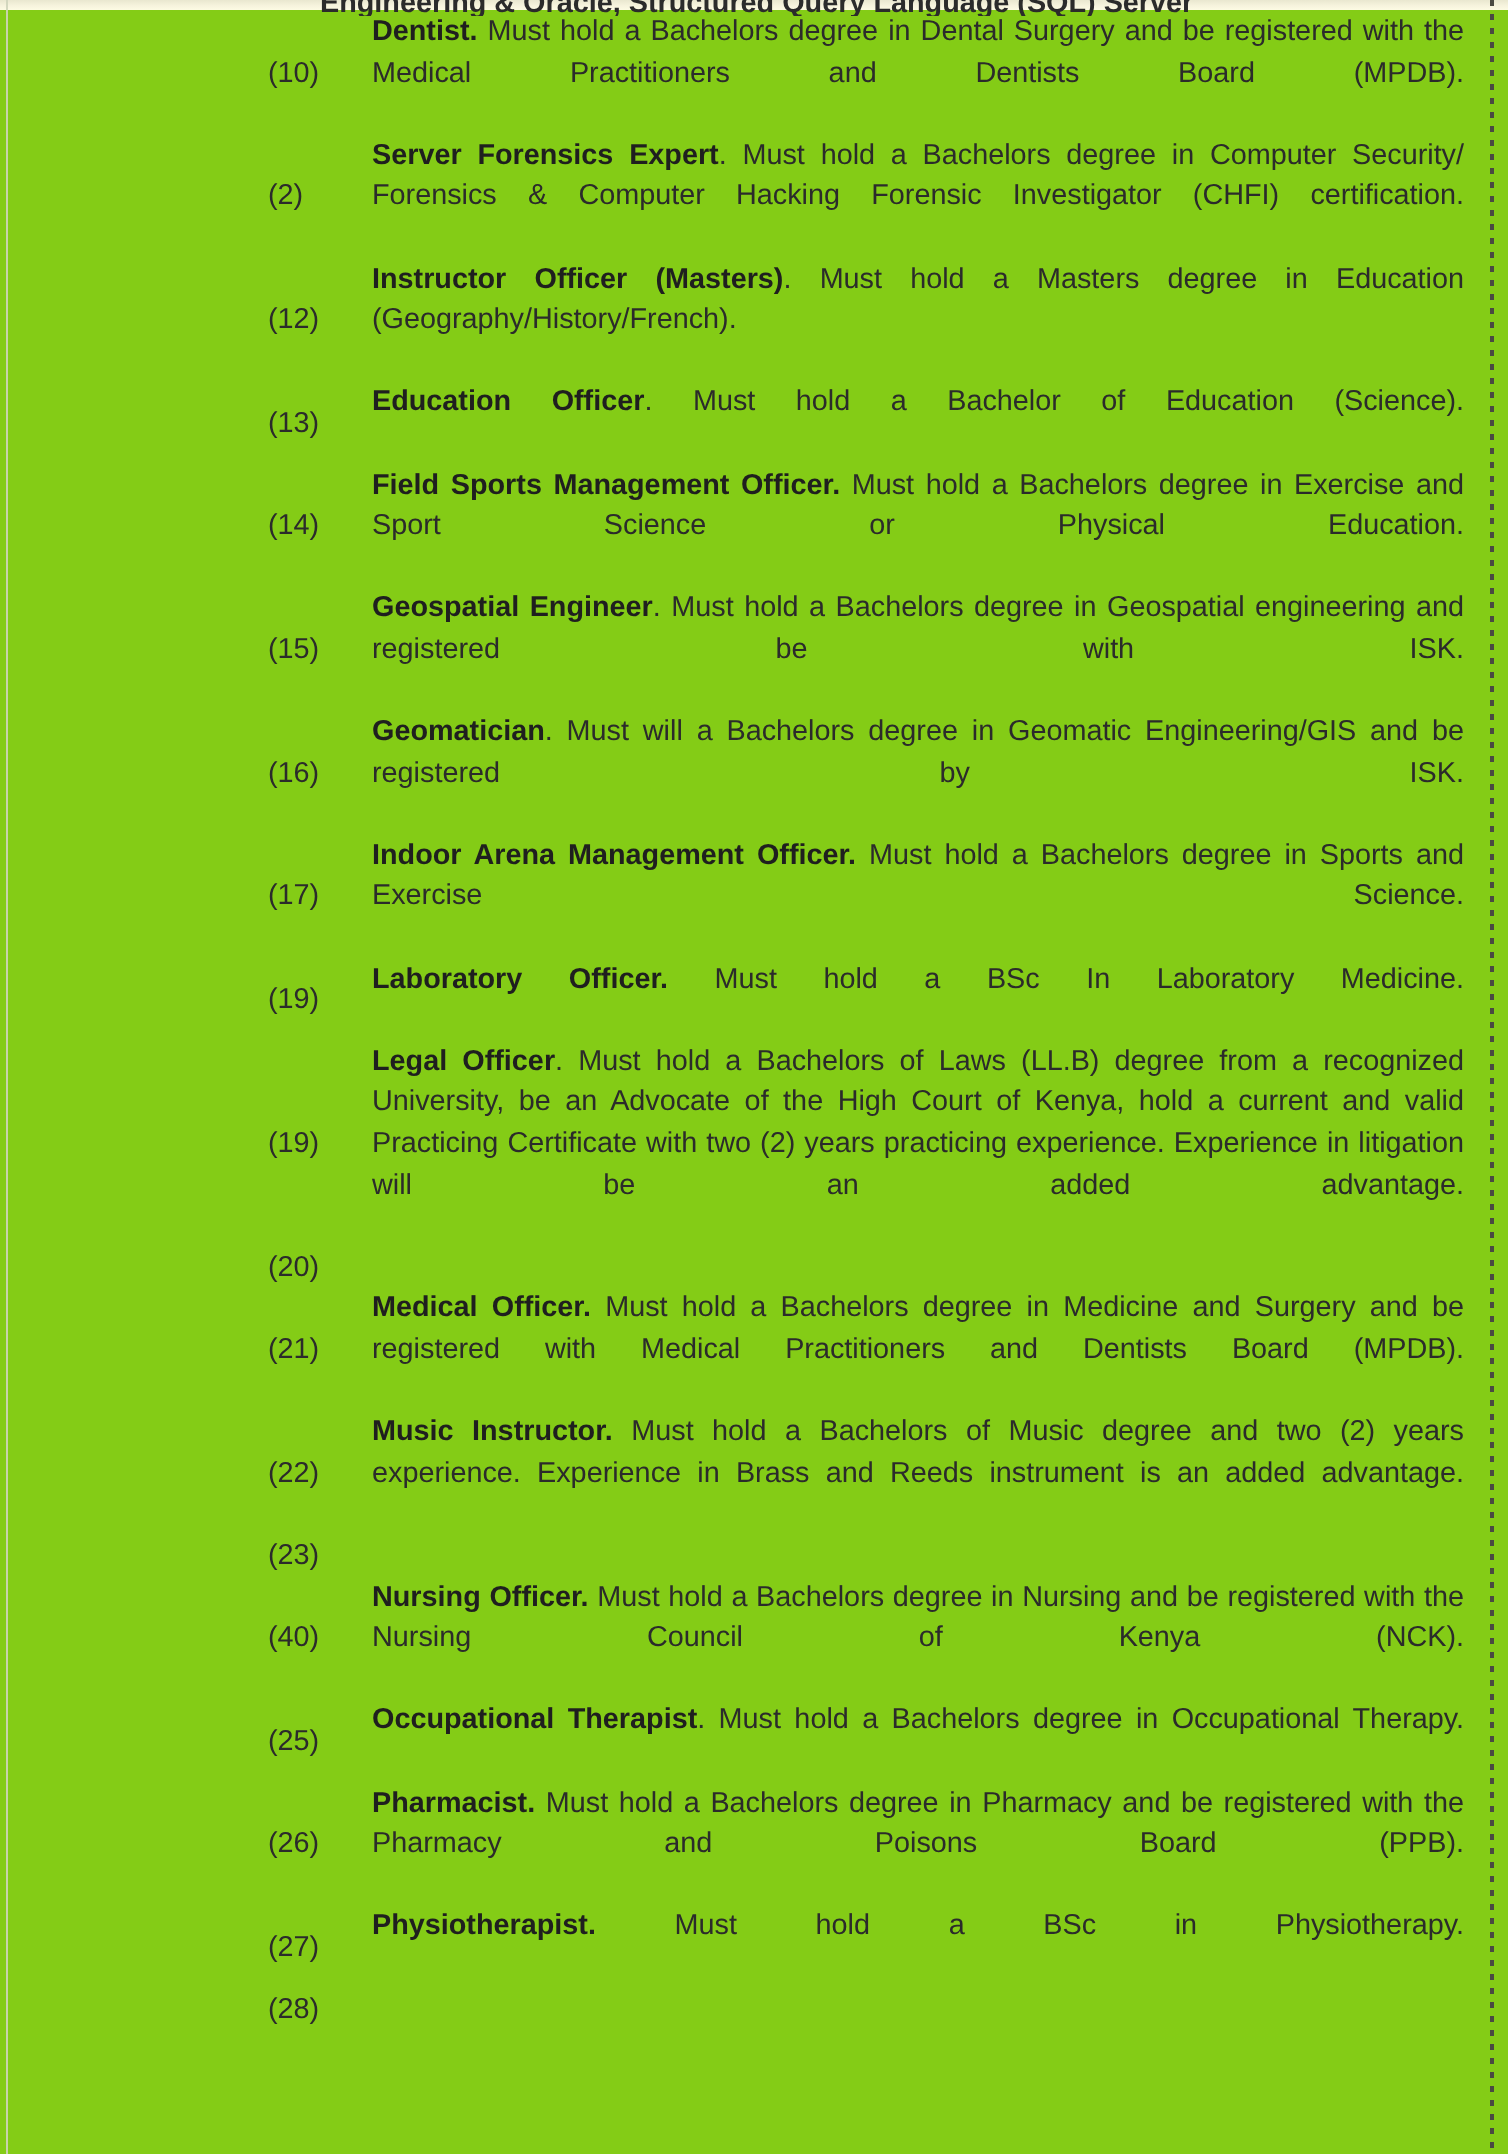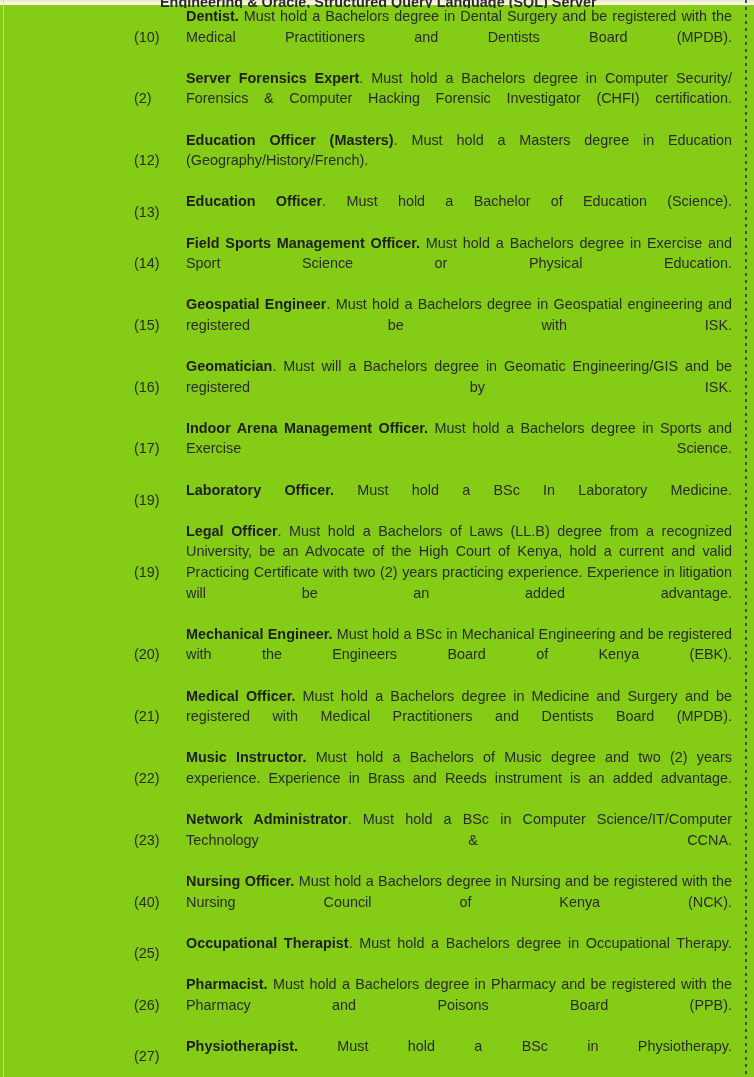--- a/index.html
+++ b/index.html
@@ -149,21 +149,21 @@
         <li class="item">
           <span class="num">(10)</span>
           <span class="body"><span class="title">Dentist.</span><span class="desc"> Must hold a Bachelors degree in Dental Surgery and be registered with the Medical Practitioners and Dentists Board (MPDB).</span></span>
         </li>
         <li class="item">
           <span class="num">(2)</span>
           <span class="body"><span class="title">Server Forensics Expert</span><span class="desc">. Must hold a Bachelors degree in Computer Security/ Forensics &amp; Computer Hacking Forensic Investigator (CHFI) certification.</span></span>
         </li>
         <li class="item">
           <span class="num">(12)</span>
-          <span class="body"><span class="title">Education Officer (Masters)</span><span class="desc">. Must hold a Masters degree in Education (Geography/History/French).</span></span>
+          <span class="body"><span class="title">Instructor Officer (Masters)</span><span class="desc">. Must hold a Masters degree in Education (Geography/History/French).</span></span>
         </li>
         <li class="item">
           <span class="num">(13)</span>
           <span class="body"><span class="title">Education Officer</span><span class="desc">. Must hold a Bachelor of Education (Science).</span></span>
         </li>
         <li class="item">
           <span class="num">(14)</span>
           <span class="body"><span class="title">Field Sports Management Officer.</span><span class="desc"> Must hold a Bachelors degree in Exercise and Sport Science or Physical Education.</span></span>
         </li>
         <li class="item">
@@ -181,33 +181,31 @@
         <li class="item">
           <span class="num">(19)</span>
           <span class="body"><span class="title">Laboratory Officer.</span><span class="desc"> Must hold a BSc In Laboratory Medicine.</span></span>
         </li>
         <li class="item">
           <span class="num">(19)</span>
           <span class="body"><span class="title">Legal Officer</span><span class="desc">. Must hold a Bachelors of Laws (LL.B) degree from a recognized University, be an Advocate of the High Court of Kenya, hold a current and valid Practicing Certificate with two (2) years practicing experience. Experience in litigation will be an added advantage.</span></span>
         </li>
         <li class="item">
           <span class="num">(20)</span>
-          <span class="body"><span class="title">Mechanical Engineer.</span><span class="desc"> Must hold a BSc in Mechanical Engineering and be registered with the Engineers Board of Kenya (EBK).</span></span>
         </li>
         <li class="item">
           <span class="num">(21)</span>
           <span class="body"><span class="title">Medical Officer.</span><span class="desc"> Must hold a Bachelors degree in Medicine and Surgery and be registered with Medical Practitioners and Dentists Board (MPDB).</span></span>
         </li>
         <li class="item">
           <span class="num">(22)</span>
           <span class="body"><span class="title">Music Instructor.</span><span class="desc"> Must hold a Bachelors of Music degree and two (2) years experience. Experience in Brass and Reeds instrument is an added advantage.</span></span>
         </li>
         <li class="item">
           <span class="num">(23)</span>
-          <span class="body"><span class="title">Network Administrator</span><span class="desc">. Must hold a BSc in Computer Science/IT/Computer Technology &amp; CCNA.</span></span>
         </li>
         <li class="item">
           <span class="num">(40)</span>
           <span class="body"><span class="title">Nursing Officer.</span><span class="desc"> Must hold a Bachelors degree in Nursing and be registered with the Nursing Council of Kenya (NCK).</span></span>
         </li>
         <li class="item">
           <span class="num">(25)</span>
           <span class="body"><span class="title">Occupational Therapist</span><span class="desc">. Must hold a Bachelors degree in Occupational Therapy.</span></span>
         </li>
         <li class="item">

